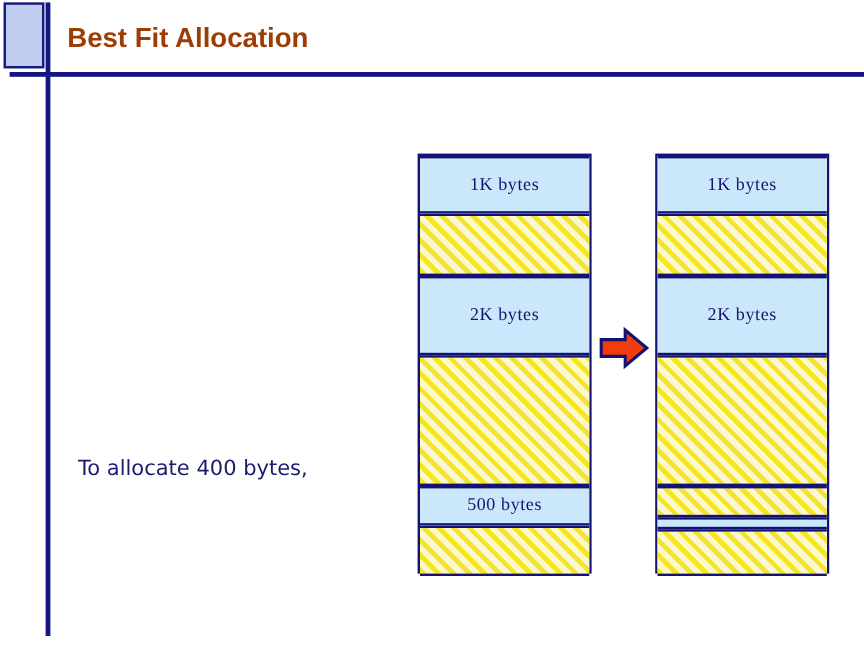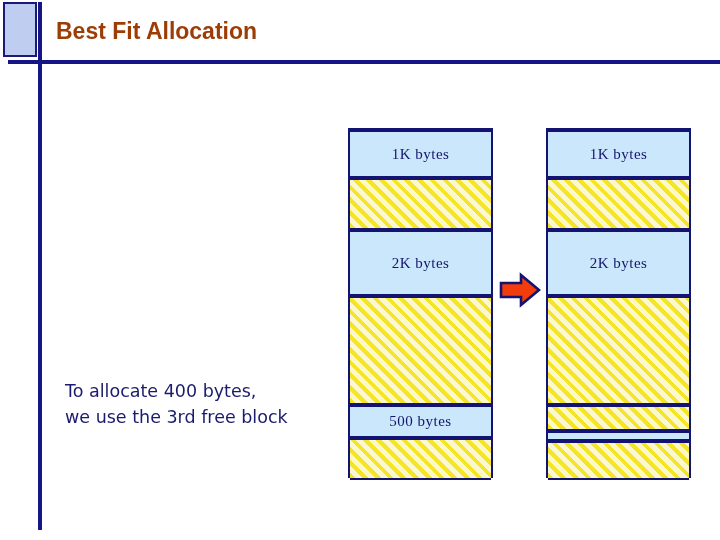--- a/index.html
+++ b/index.html
@@ -149,21 +149,20 @@
 
   <div id="deco-square"></div>
   <div id="title-rule"></div>
   <div id="left-rule"></div>
 
   <div id="page-title">Best Fit Allocation</div>
 
 
   <div id="note-text">
     <div>To allocate 400 bytes,</div>
-    <div>we use the 3rd free block</div>
   </div>
 
   <div class="mem-col" id="col-before">
       <div class="mem-block used" style="top: 0px; height: 48px;">
         <span class="mem-label">1K bytes</span>
       </div>
       <div class="mem-block free" style="top: 48px; height: 52px;"></div>
       <div class="mem-block used" style="top: 100px; height: 66px;">
         <span class="mem-label">2K bytes</span>
       </div>

